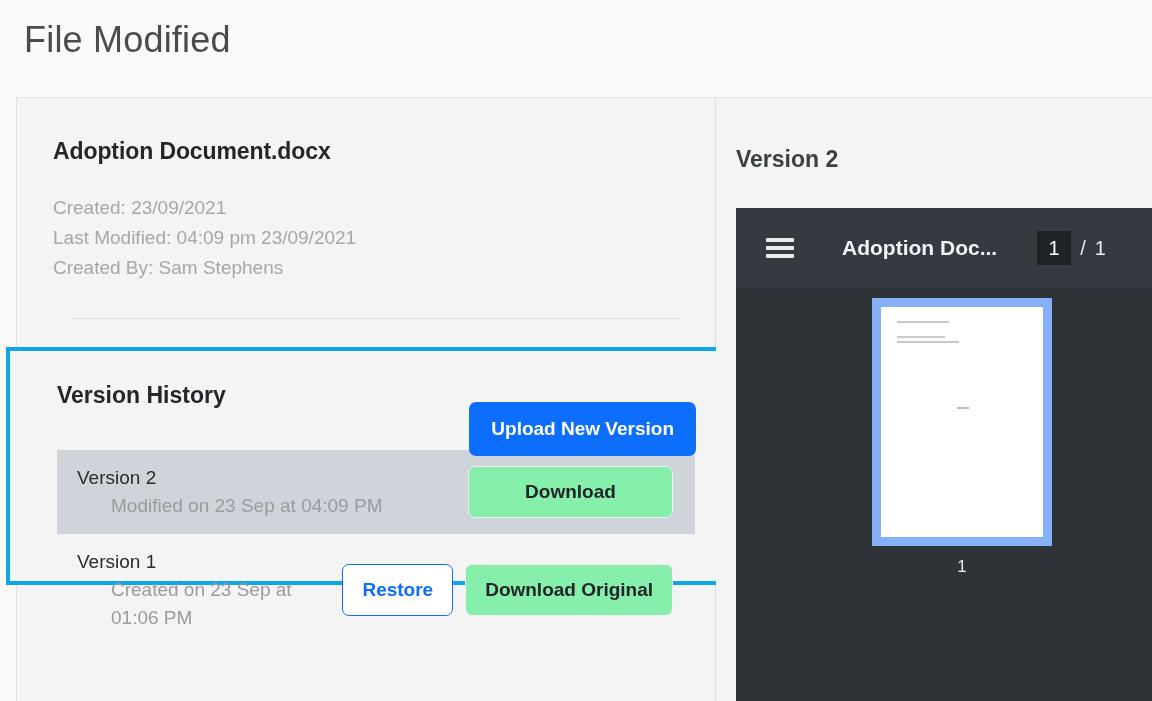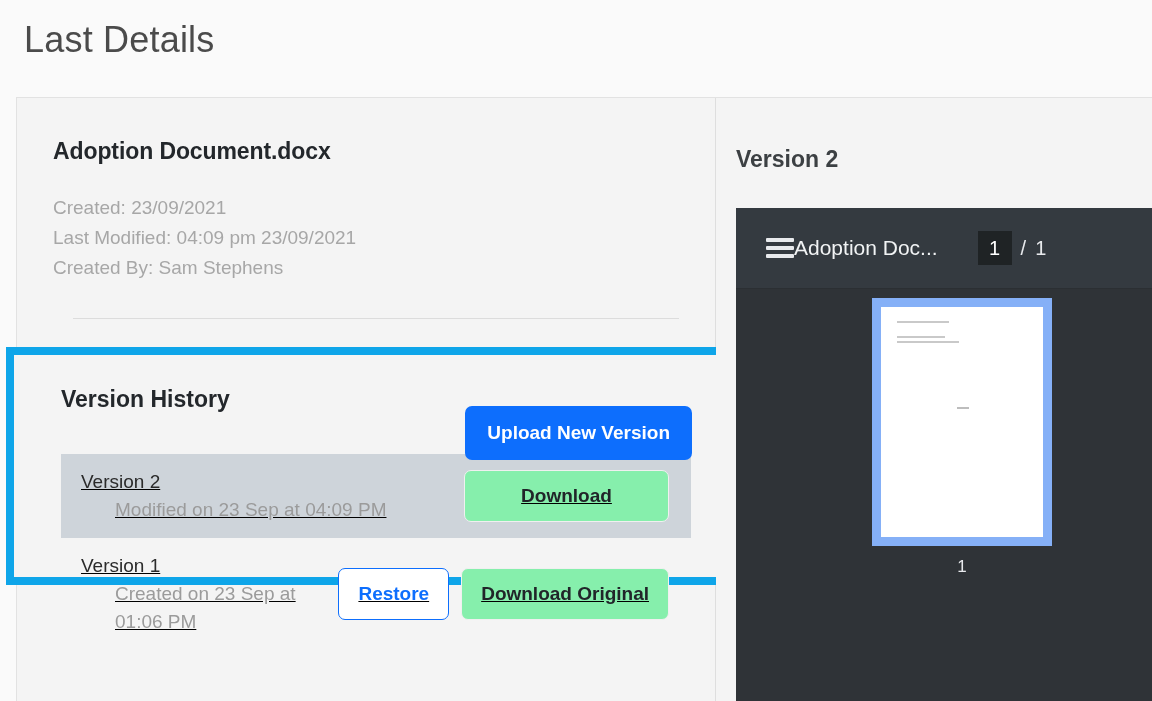--- a/index.html
+++ b/index.html
@@ -75,23 +75,22 @@
   }
 
   
   #version-history-box {
     position: absolute;
     left: -11px;
     top: 249px;
     width: 719px;
     height: 238px;
     box-sizing: border-box;
-    border: 8px solid #0ea5e9;
+    border: 4px solid #0ea5e9;
     background: #f4f4f4;
-    text-decoration: underline;
   }
   #vh-inner {
     padding: 27px 0 0 47px;
     position: relative;
     height: 100%;
     box-sizing: border-box;
   }
   #vh-title {
     font-size: 23px;
     font-weight: bold;
@@ -218,21 +217,22 @@
   }
   #hamburger-icon span {
     display: block;
     height: 4px;
     background: #e8eaed;
     border-radius: 1px;
   }
   #viewer-doc-title {
     color: #f1f3f4;
     font-size: 21px;
-    font-weight: normal;
+    font-weight: bold;
+    margin-left: 48px;
     white-space: nowrap;
   }
   #page-indicator {
     display: flex;
     align-items: center;
     margin-left: 40px;
     gap: 9px;
   }
   #page-number-input {
     background: #1f2325;
@@ -299,21 +299,21 @@
     color: #e8eaed;
     font-size: 17px;
     margin-top: 11px;
     line-height: 20px;
   }
 </style>
 </head>
 <body>
 
 <div id="page-header">
-  <h1 id="page-title">Last Details</h1>
+  <h1 id="page-title">File Modified</h1>
 </div>
 
 <div id="content">
 
   <div id="left-panel">
 
     <div id="file-info">
       <div id="file-name">Adoption Document.docx</div>
       <div class="meta-line">Created: 23/09/2021</div>
       <div class="meta-line">Last Modified: 04:09 pm 23/09/2021</div>

